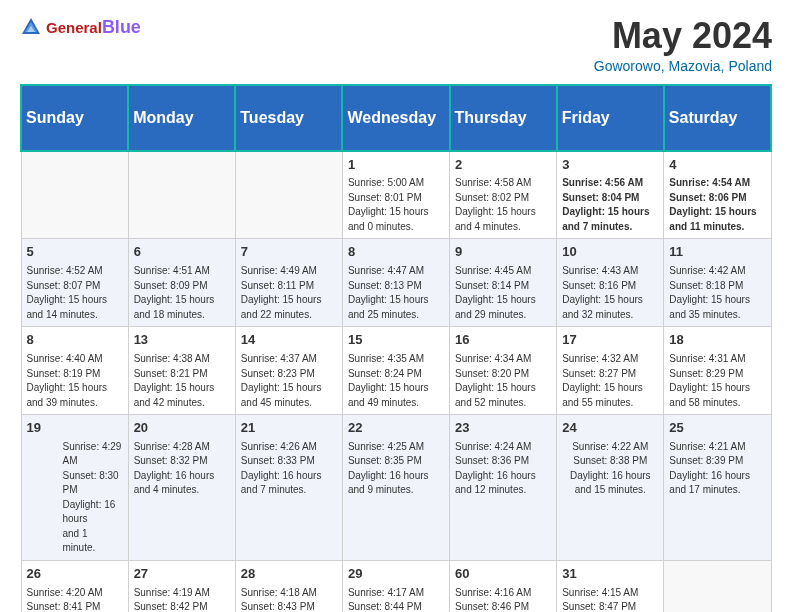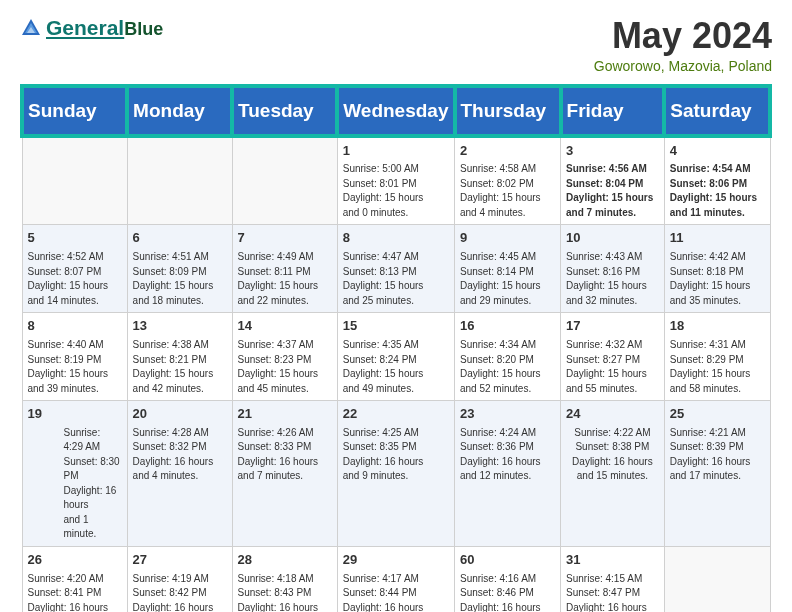--- a/index.html
+++ b/index.html
@@ -21,61 +21,60 @@
       justify-content: space-between;
       align-items: flex-start;
       margin-bottom: 10px;
     }
     .logo {
       display: flex;
       align-items: center;
       gap: 4px;
     }
     .logo-text-general {
-      font-size: 21px;
-      font-weight: bold;
-      color: #0f766e;
-      text-decoration: underline;
+      font-size: 15px;
+      font-weight: bold;
+      color: #b91c1c;
     }
     .logo-text-blue {
       font-size: 18px;
       font-weight: bold;
-      color: #14532d;
+      color: #8b5cf6;
     }
     .logo-icon {
       width: 22px;
       height: 22px;
     }
     .title-block {
       text-align: right;
     }
     .month-title {
       font-size: 36px;
       font-weight: bold;
       color: #333;
       line-height: 1.1;
     }
     .location {
       font-size: 14px;
-      color: #4d7c0f;
+      color: #0369a1;
       margin-top: 2px;
     }
     .calendar {
       width: 100%;
       border-collapse: collapse;
       border: 1px solid #ccc;
     }
     .calendar th {
       background: #2a6abf;
       color: #fff;
-      font-size: 19px;
-      font-weight: bold;
-      padding: 12px 4px;
+      font-size: 16px;
+      font-weight: bold;
+      padding: 23px 4px;
       text-align: left;
-      border: 4px solid #14b8a6;
+      border: 2px solid #14b8a6;
     }
     .calendar td {
       vertical-align: top;
       border: 1px solid #d0d0d0;
       padding: 4px 5px;
       width: calc(100% / 7);
       min-height: 80px;
       background: #fff;
       font-size: 10.5px;
       color: #333;

